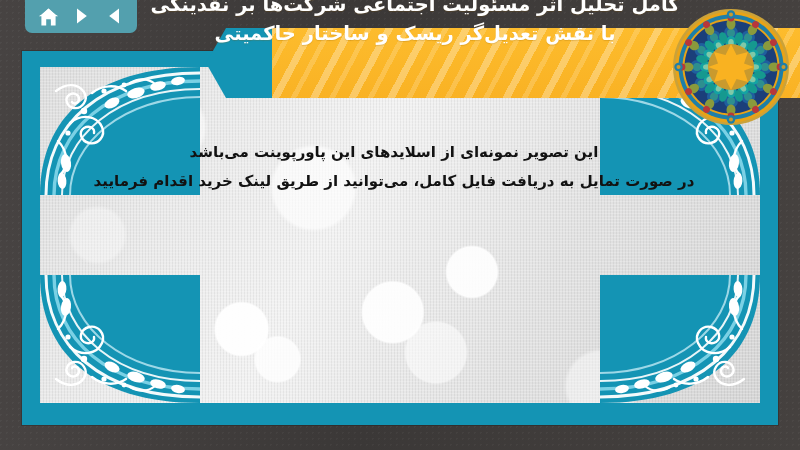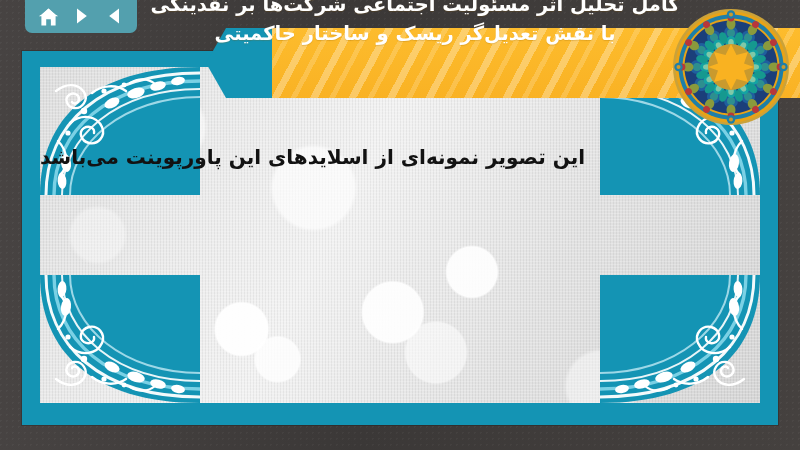--- a/index.html
+++ b/index.html
@@ -96,22 +96,22 @@
 
   
   .mandala{
     position:absolute;left:672px;top:8px;width:118px;height:118px;z-index:32;
   }
   .mandala svg{display:block;}
 
   
   .body-copy{
     position:absolute;left:40px;right:52px;top:140px;
-    direction:rtl;text-align:left;color:#121212;
-    font-size:20px;line-height:1.72;font-weight:700;z-index:25;
+    direction:rtl;text-align:center;color:#121212;
+    font-size:15px;line-height:1.72;font-weight:700;z-index:25;
   }
   .body-copy p{margin:0 0 3px 0;}
 </style>
 </head>
 <body>
 
 <div id="stage">
 
   <div class="dark-frame"></div>
 
@@ -370,15 +370,16 @@
         <circle cx="59" cy="6.5" r="2"></circle>
         <circle cx="59" cy="111.5" r="2"></circle>
         <circle cx="6.5" cy="59" r="2"></circle>
         <circle cx="111.5" cy="59" r="2"></circle>
       </g>
     </svg>
   </div>
 
   <div class="body-copy">
     <p>این تصویر نمونه‌ای از اسلایدهای این پاورپوینت می‌باشد</p>
+    <p>در صورت تمایل به دریافت فایل کامل، می‌توانید از طریق لینک خرید اقدام فرمایید</p>
   </div>
 
 </div>
 
 </body></html>

